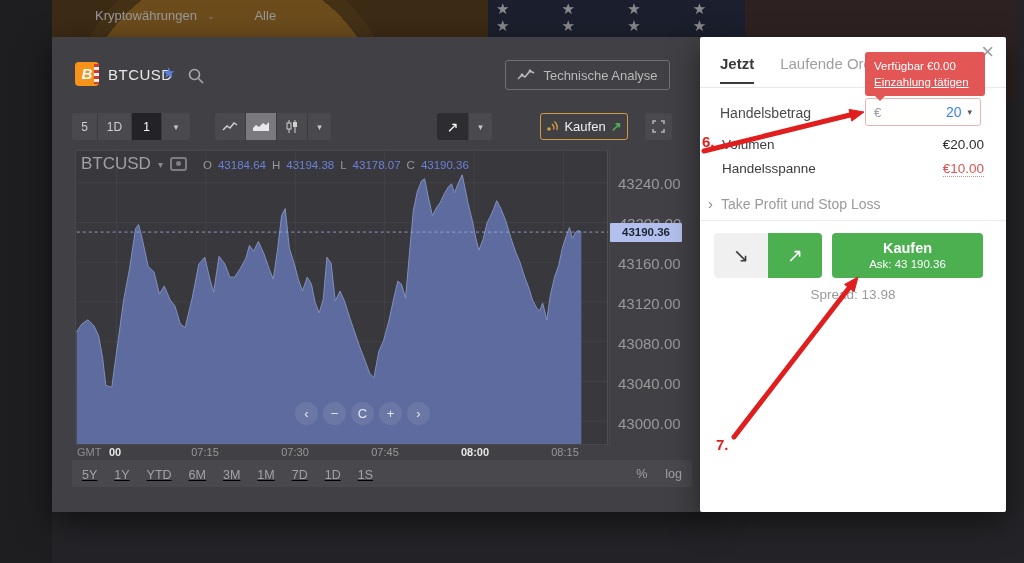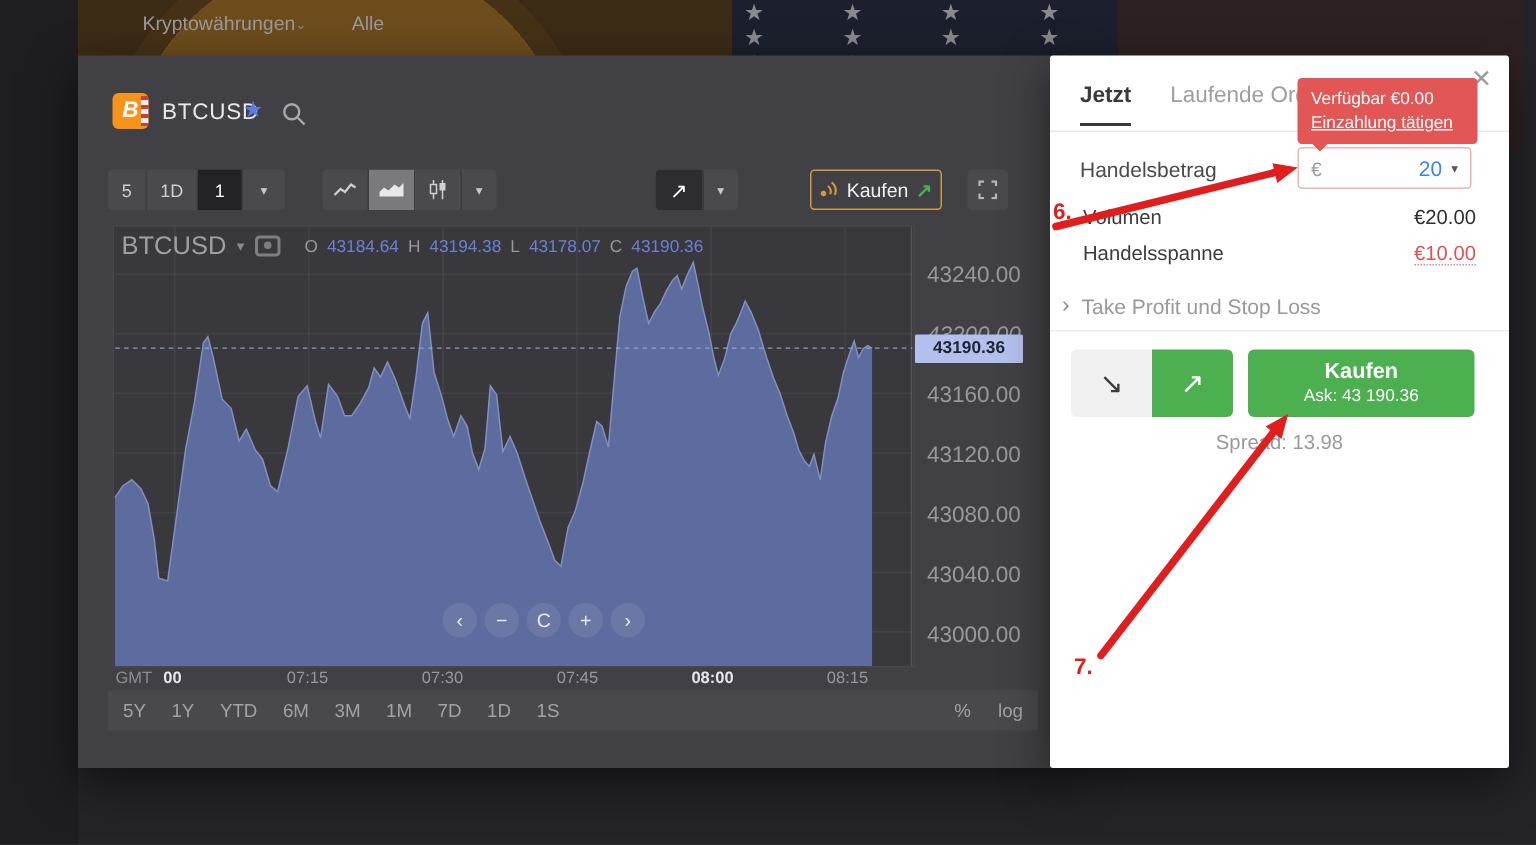--- a/index.html
+++ b/index.html
@@ -9,21 +9,21 @@
   
   .left-rail { position:absolute; left:0; top:0; width:52px; height:563px; background:#1e1e21; }
   .top-strip { position:absolute; left:52px; top:0; width:963px; height:100px; display:flex; }
   .seg-coin { width:436px; height:100%;
     background: radial-gradient(circle at 180px 120px, rgba(221,150,40,.55) 0 150px, rgba(120,80,25,.45) 150px 165px, rgba(90,60,20,.4) 165px);
     background-color:#4a3312; }
   .seg-flag { width:257px; height:100%; background:#20263a; position:relative; }
   .seg-dark { flex:1; height:100%; background:#3b2726; }
   .strip-dim { position:absolute; left:52px; top:0; width:963px; height:100px; background:rgba(22,22,25,.35); }
   .flag-stars { position:absolute; left:8px; top:0; width:240px; color:rgba(255,255,255,.75); font-size:15px; letter-spacing:24px; line-height:17px; overflow:hidden; height:46px; }
-  .top-nav { position:absolute; left:95px; top:8px; color:#9a9a9c; font-size:13px; display:flex; align-items:center; gap:0; }
+  .top-nav { position:absolute; left:95px; top:8px; color:#9a9a9c; font-size:13px; display:flex; align-items:center; gap:10px; }
   .top-nav .caret { font-size:9px; color:#8a8a8c; }
   .top-nav .alle { margin-left:30px; }
 
   
   .modal { position:absolute; left:52px; top:37px; width:660px; height:475px; background:#414145; box-shadow:0 10px 30px rgba(0,0,0,.55); }
 
   .coin-logo { position:absolute; left:23px; top:25px; width:24px; height:24px; background:#f7931a; border-radius:4px; color:#fff; font-weight:bold; font-style:italic; font-size:15px; text-align:center; line-height:24px; overflow:hidden; }
   .coin-logo .stripes { position:absolute; right:0; top:2px; width:5px; height:20px;
     background:repeating-linear-gradient(180deg,#d23b33 0 3px,#f5f0ec 3px 6px); }
   .inst-title { position:absolute; left:56px; top:29px; color:#e8e8ea; font-size:15px; letter-spacing:.5px; }
@@ -56,21 +56,21 @@
   .y-tick { position:absolute; color:#98989b; font-size:15px; }
   .price-badge { position:absolute; left:535px; width:72px; height:19px; background:#b3c0ee; color:#1d2434; font-size:11.5px; font-weight:bold; text-align:center; line-height:19px; border-radius:1px; }
   .nav-circles { position:absolute; left:220px; top:252px; display:flex; gap:5px; }
   .nav-circle { width:23px; height:23px; border-radius:50%; background:rgba(125,136,172,.45); color:#e8eaf2; font-size:13px; display:flex; align-items:center; justify-content:center; cursor:pointer; }
 
   .x-axis { position:absolute; left:23px; top:408px; width:625px; height:16px; }
   .gmt { position:absolute; left:2px; top:1px; color:#8d8d90; font-size:11px; }
   .x-tick { position:absolute; top:1px; width:44px; text-align:center; color:#98989b; font-size:11px; }
   .x-tick.bold { color:#e6e6e8; font-weight:bold; }
 
-  .range-bar { position:absolute; left:20px; top:423px; width:620px; height:27px; background:#49494d; border-radius:2px; display:flex; align-items:center; padding-left:10px; }
+  .range-bar { position:absolute; left:20px; top:423px; width:620px; height:27px; background:#49494d; border-radius:2px; display:flex; align-items:center; padding-left:10px;text-decoration:underline; }
   .range-btn { color:#a2a2a5; font-size:12.5px; margin-right:17px; cursor:pointer; }
   .scale-btns { position:absolute; right:10px; top:0; height:27px; display:flex; align-items:center; gap:18px; }
   .scale-btn { color:#a2a2a5; font-size:12.5px; cursor:pointer; }
 
   
   .panel { position:absolute; left:700px; top:37px; width:306px; height:475px; background:#fff; border-radius:2px; box-shadow:0 10px 30px rgba(0,0,0,.5); }
   .close-x { position:absolute; right:12px; top:2px; font-size:22px; color:#9b9b9e; cursor:pointer; }
   .tabs { position:absolute; left:20px; top:18px; display:flex; gap:26px; }
   .tab-active { color:#3a3a3c; font-size:15px; font-weight:bold; padding-bottom:10px; border-bottom:2px solid #3a3a3c; cursor:pointer; }
   .tab-inactive { color:#9e9ea1; font-size:15px; cursor:pointer; }
@@ -135,20 +135,28 @@
       <span>B</span>
       <span class="stripes"></span>
     </div>
     <div class="inst-title">BTCUSD</div>
     <div class="fav-star">★</div>
     <div class="search-btn">
       <svg width="18" height="18" viewBox="0 0 18 18">
           <circle cx="7.5" cy="7.5" r="5" fill="none" stroke="#a9a9ac" stroke-width="1.6"></circle>
           <line x1="11.5" y1="11.5" x2="16" y2="16" stroke="#a9a9ac" stroke-width="1.6"></line>
         </svg>
+    </div>
+    <div class="ta-btn">
+      <svg width="18" height="12" viewBox="0 0 18 12">
+          <polyline points="1,10 5,6 8,8 13,2 17,4" fill="none" stroke="#b9b9bc" stroke-width="1.6"></polyline>
+          <circle cx="5" cy="6" r="1.4" fill="#b9b9bc"></circle>
+          <circle cx="13" cy="2" r="1.4" fill="#b9b9bc"></circle>
+        </svg>
+      <span>Technische Analyse</span>
     </div>
 
     <div class="seg seg1">
       <div class="cell c1">5</div>
       <div class="cell c2">1D</div>
       <div class="cell c3 active-dark">1</div>
       <div class="cell c4">
           <span class="caret-glyph">▾</span>
         </div>
     </div>

